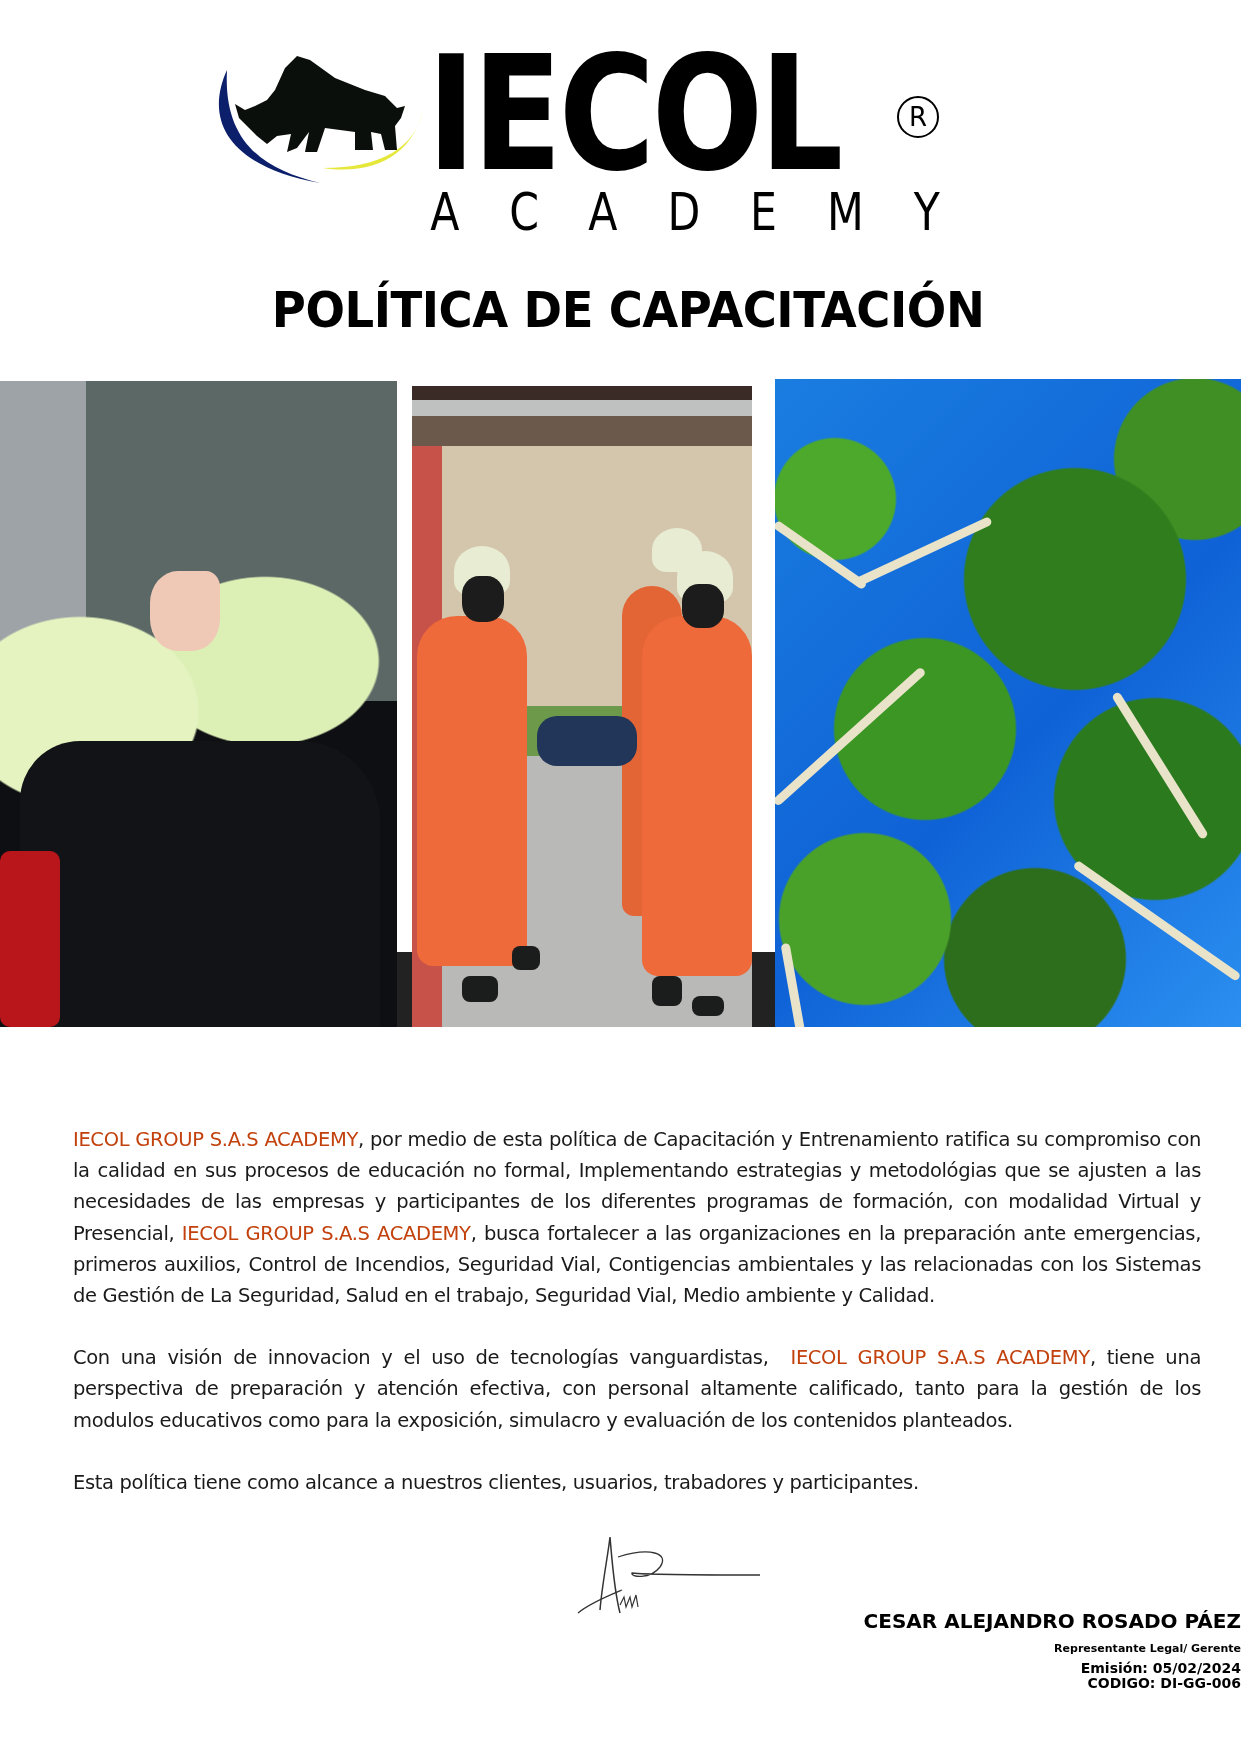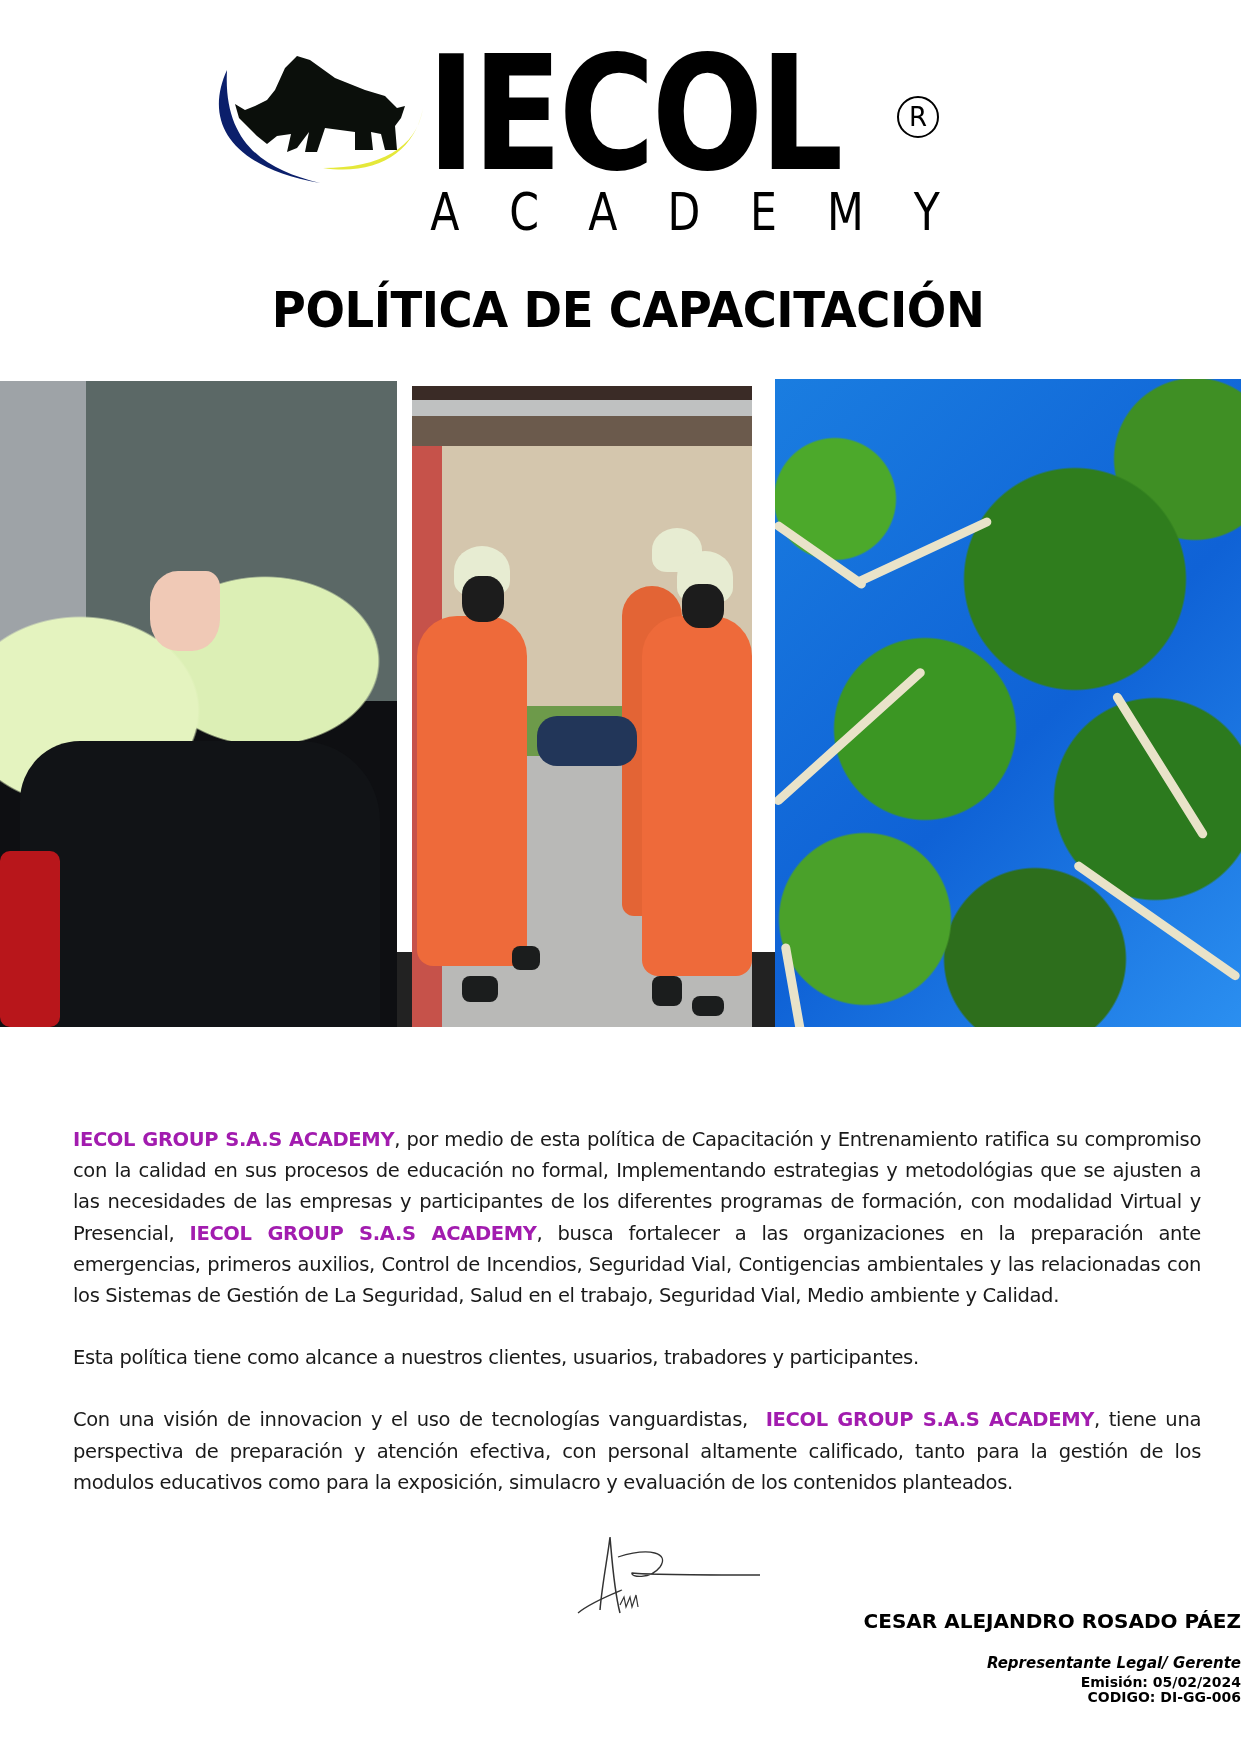--- a/index.html
+++ b/index.html
@@ -62,28 +62,28 @@
       radial-gradient(circle at 260px 580px, #2d6e1c 0 90px, transparent 92px),
       radial-gradient(circle at 420px 80px, #3f8f24 0 80px, transparent 82px),
       linear-gradient(135deg, #1a7de0, #0f62d6 55%, #2b8ff0); }
   #photo-3 .branch { position:absolute; height:9px; background:#e9e3c9; border-radius:5px; transform-origin: left center; }
 
   
   .body-text { position: absolute; left: 73px; top: 1124px; width: 1128px;
                font-family: "DejaVu Sans", sans-serif; font-size: 19.5px; line-height: 31.2px;
                color: #1a1a1a; text-align: justify; letter-spacing: -0.35px; }
   .body-text p { margin: 0 0 31px 0; }
-  .body-text b { font-weight: bold; color: #a21caf; }
+  .body-text b { font-weight: normal; color: #c2410c; }
 
   
   .signature { position: absolute; left: 560px; top: 1535px; width: 210px; height: 80px; }
   .sign-block { position: absolute; left: 0; top: 1608px; width: 1241px; text-align: right;
                 font-family: "DejaVu Sans", sans-serif; font-weight: bold; color: #000; }
   .sign-name { font-size: 20px; line-height: 26px; }
-  .sign-role { font-size: 15px; line-height: 22px; margin-top: 18px; font-style: italic; }
+  .sign-role { font-size: 11px; line-height: 22px; margin-top: 4px; }
   .sign-meta { font-size: 14px; line-height: 17px; }
   .sign-meta.tight { line-height: 13px; padding-left: 44px; }
 </style>
 </head>
 <body>
 
 <div class="logo">
   <svg class="logo-mark" viewBox="0 0 220 140">
 
     <path d="M22 22 C 0 70, 20 118, 115 135 C 60 122, 18 95, 22 22 Z" fill="#0b1f6b"></path>
@@ -141,22 +141,22 @@
   <div class="branch" style="left:0; top:140px; width:110px; transform:rotate(35deg);"></div>
   <div class="branch" style="left:80px; top:200px; width:150px; transform:rotate(-25deg);"></div>
   <div class="branch" style="left:0; top:420px; width:200px; transform:rotate(-42deg);"></div>
   <div class="branch" style="left:340px; top:310px; width:170px; transform:rotate(58deg);"></div>
   <div class="branch" style="left:300px; top:480px; width:200px; transform:rotate(35deg);"></div>
   <div class="branch" style="left:10px; top:560px; width:120px; transform:rotate(80deg);"></div>
 </div>
 
 <div class="body-text">
   <p><b>IECOL GROUP S.A.S ACADEMY</b><span>, por medio de esta política de Capacitación y Entrenamiento ratifica su compromiso con la calidad en sus procesos de educación no formal,  Implementando estrategias y metodológias que se ajusten a las necesidades de las empresas y participantes de los diferentes programas de formación, con modalidad Virtual y Presencial, </span><b>IECOL GROUP S.A.S ACADEMY</b><span>, busca fortalecer a las organizaciones en la preparación ante emergencias, primeros auxilios, Control de Incendios, Seguridad Vial, Contigencias ambientales y las relacionadas con los Sistemas de Gestión de La Seguridad, Salud en el trabajo, Seguridad Vial, Medio ambiente y Calidad.</span></p>
+  <p><span style="white-space:pre-wrap;">Con una visión de innovacion y el uso de tecnologías vanguardistas,  </span><b>IECOL GROUP S.A.S ACADEMY</b><span>, tiene una perspectiva de preparación y atención efectiva, con personal altamente calificado, tanto para la gestión de los modulos educativos como para la exposición, simulacro y evaluación de los contenidos planteados.</span></p>
   <p><span>Esta política tiene como alcance a nuestros clientes, usuarios, trabadores y participantes.</span></p>
-  <p><span style="white-space:pre-wrap;">Con una visión de innovacion y el uso de tecnologías vanguardistas,  </span><b>IECOL GROUP S.A.S ACADEMY</b><span>, tiene una perspectiva de preparación y atención efectiva, con personal altamente calificado, tanto para la gestión de los modulos educativos como para la exposición, simulacro y evaluación de los contenidos planteados.</span></p>
 </div>
 
 <svg class="signature" viewBox="0 0 210 80">
   <path d="M40 75 C 42 50, 48 20, 50 2 C 52 25, 54 55, 60 78" fill="none" stroke="#333" stroke-width="1.5"></path>
   <path d="M18 78 C 30 68, 50 60, 62 55" fill="none" stroke="#333" stroke-width="1.3"></path>
   <path d="M58 22 C 90 12, 110 18, 100 32 C 90 45, 70 42, 72 38 C 90 40, 140 40, 200 40" fill="none" stroke="#333" stroke-width="1.3"></path>
   <path d="M60 70 L64 62 L66 72 L70 62 L72 72 L76 60 L78 72" fill="none" stroke="#333" stroke-width="1.2"></path>
 </svg>
 
 <div class="sign-block">

